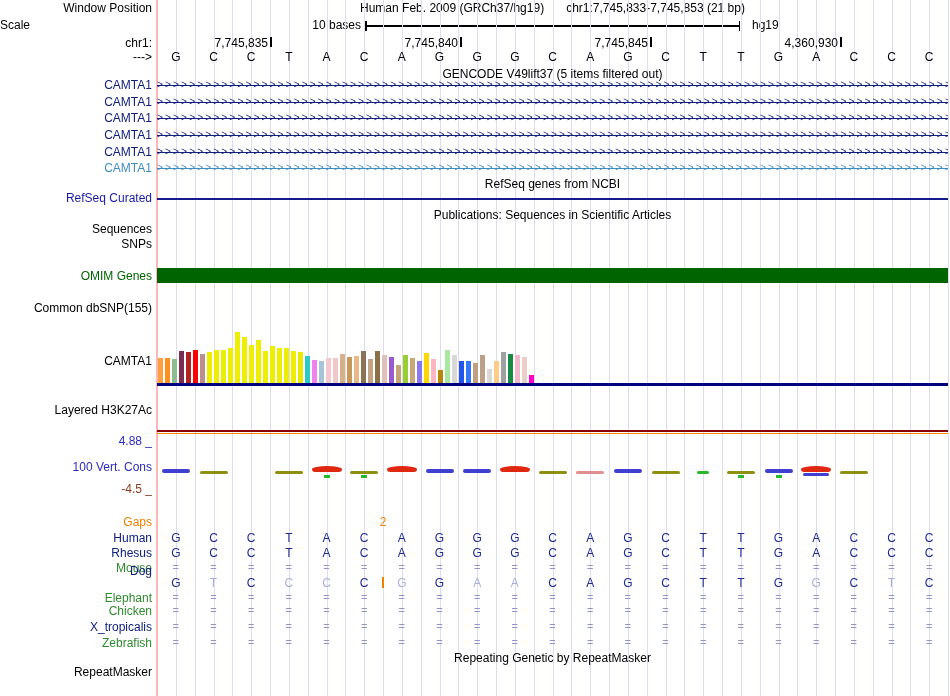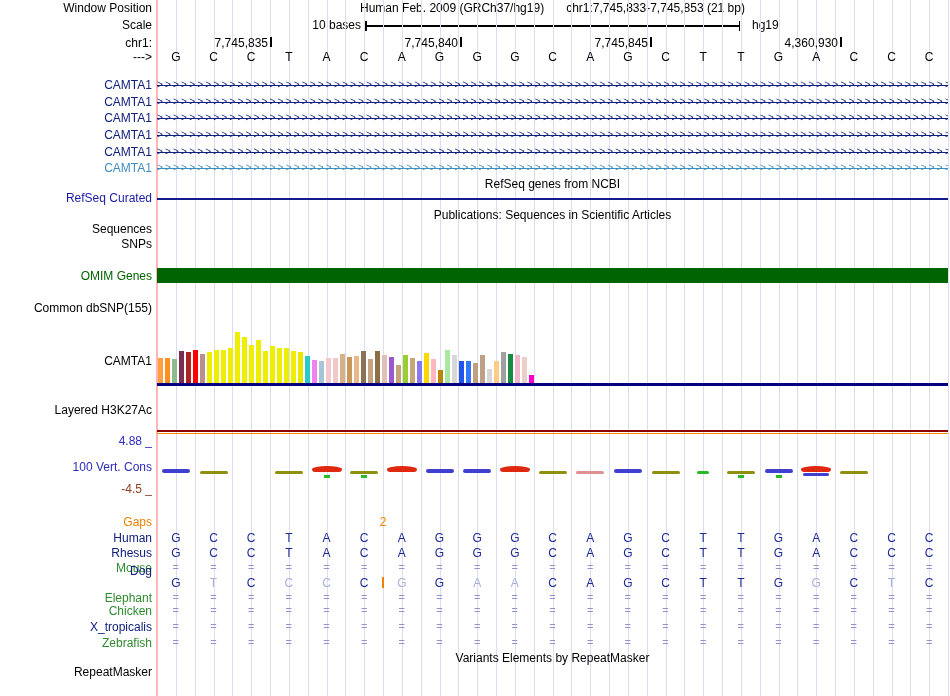--- a/index.html
+++ b/index.html
@@ -64,37 +64,38 @@
     <div class="abs" style="left: 816.2px; top: 0px; bottom: 0px; width: 1px; background: rgb(220, 220, 242);"></div>
     <div class="abs" style="left: 835px; top: 0px; bottom: 0px; width: 1px; background: rgb(220, 220, 242);"></div>
     <div class="abs" style="left: 853.8px; top: 0px; bottom: 0px; width: 1px; background: rgb(220, 220, 242);"></div>
     <div class="abs" style="left: 872.7px; top: 0px; bottom: 0px; width: 1px; background: rgb(220, 220, 242);"></div>
     <div class="abs" style="left: 891.5px; top: 0px; bottom: 0px; width: 1px; background: rgb(220, 220, 242);"></div>
     <div class="abs" style="left: 910.3px; top: 0px; bottom: 0px; width: 1px; background: rgb(220, 220, 242);"></div>
     <div class="abs" style="left: 929.2px; top: 0px; bottom: 0px; width: 1px; background: rgb(220, 220, 242);"></div>
     <div class="abs" style="left: 948px; top: 0px; bottom: 0px; width: 1px; background: rgb(220, 220, 242);"></div>
     <div class="abs" style="left: 155.5px; top: 0px; bottom: 0px; width: 2px; background: rgb(255, 182, 182);"></div>
     <div class="abs" style="left: 0px; width: 152px; top: 1px; text-align: right; white-space: nowrap; color: rgb(0, 0, 0);">Window Position</div>
-    <div class="abs" style="left: 0px; width: 152px; top: 18px; text-align: right; white-space: nowrap; color: rgb(0, 0, 0);">Scale</div>
+    <div class="abs" style="left: 0px; width: 152px; top: 18px; white-space: nowrap; color: rgb(0, 0, 0);">Scale</div>
     <div class="abs" style="left: 0px; width: 152px; top: 36px; text-align: right; white-space: nowrap; color: rgb(0, 0, 0);">chr1:</div>
     <div class="abs" style="left: 0px; width: 152px; top: 50px; text-align: right; white-space: nowrap; color: rgb(0, 0, 0);">---&gt;</div>
     <div class="abs" style="left: 0px; width: 152px; top: 191px; text-align: right; white-space: nowrap; color: rgb(26, 26, 166);">RefSeq Curated</div>
     <div class="abs" style="left: 0px; width: 152px; top: 222px; text-align: right; white-space: nowrap; color: rgb(0, 0, 0);">Sequences</div>
     <div class="abs" style="left: 0px; width: 152px; top: 237px; text-align: right; white-space: nowrap; color: rgb(0, 0, 0);">SNPs</div>
     <div class="abs" style="left: 0px; width: 152px; top: 269px; text-align: right; white-space: nowrap; color: rgb(0, 100, 0);">OMIM Genes</div>
     <div class="abs" style="left: 0px; width: 152px; top: 301px; text-align: right; white-space: nowrap; color: rgb(0, 0, 0);">Common dbSNP(155)</div>
     <div class="abs" style="left: 0px; width: 152px; top: 354px; text-align: right; white-space: nowrap; color: rgb(0, 0, 0);">CAMTA1</div>
     <div class="abs" style="left: 0px; width: 152px; top: 403px; text-align: right; white-space: nowrap; color: rgb(0, 0, 0);">Layered H3K27Ac</div>
     <div class="abs" style="left: 0px; width: 152px; top: 434px; text-align: right; white-space: nowrap; color: rgb(43, 43, 191);">4.88 _</div>
     <div class="abs" style="left: 0px; width: 152px; top: 460px; text-align: right; white-space: nowrap; color: rgb(43, 43, 191);">100 Vert. Cons</div>
     <div class="abs" style="left: 0px; width: 152px; top: 482px; text-align: right; white-space: nowrap; color: rgb(142, 59, 31);">-4.5 _</div>
     <div class="abs" style="left: 0px; width: 152px; top: 665px; text-align: right; white-space: nowrap; color: rgb(0, 0, 0);">RepeatMasker</div>
+    <div class="abs" style="left: 157px; width: 791px; top: 67px; text-align: center; white-space: nowrap; color: rgb(0, 0, 0);">GENCODE V49lift37 (5 items filtered out)</div>
     <div class="abs" style="left: 157px; width: 791px; top: 208px; text-align: center; white-space: nowrap; color: rgb(0, 0, 0);">Publications: Sequences in Scientific Articles</div>
     <div class="abs" style="left: 157px; width: 791px; top: 177px; text-align: center; white-space: nowrap; color: rgb(0, 0, 0);">RefSeq genes from NCBI</div>
-    <div class="abs" style="left: 157px; width: 791px; top: 651px; text-align: center; white-space: nowrap; color: rgb(0, 0, 0);">Variants Elements by RepeatMasker</div>
+    <div class="abs" style="left: 157px; width: 791px; top: 651px; text-align: center; white-space: nowrap; color: rgb(0, 0, 0);">Repeating Genetic by RepeatMasker</div>
     <div class="abs" style="left: 194px; width: 74px; top: 36px; text-align: right;">7,745,835</div>
     <div class="abs" style="left: 270px; top: 37px; width: 1.5px; height: 10px; background: rgb(0, 0, 0);"></div>
     <div class="abs" style="left: 384px; width: 74px; top: 36px; text-align: right;">7,745,840</div>
     <div class="abs" style="left: 460px; top: 37px; width: 1.5px; height: 10px; background: rgb(0, 0, 0);"></div>
     <div class="abs" style="left: 574px; width: 74px; top: 36px; text-align: right;">7,745,845</div>
     <div class="abs" style="left: 650px; top: 37px; width: 1.5px; height: 10px; background: rgb(0, 0, 0);"></div>
     <div class="abs" style="left: 764px; width: 74px; top: 36px; text-align: right;">4,360,930</div>
     <div class="abs" style="left: 840px; top: 37px; width: 1.5px; height: 10px; background: rgb(0, 0, 0);"></div>
     <div class="abs" style="left: 166.8px; width: 18px; top: 50px; text-align: center;">G</div>
     <div class="abs" style="left: 204.5px; width: 18px; top: 50px; text-align: center;">C</div>

